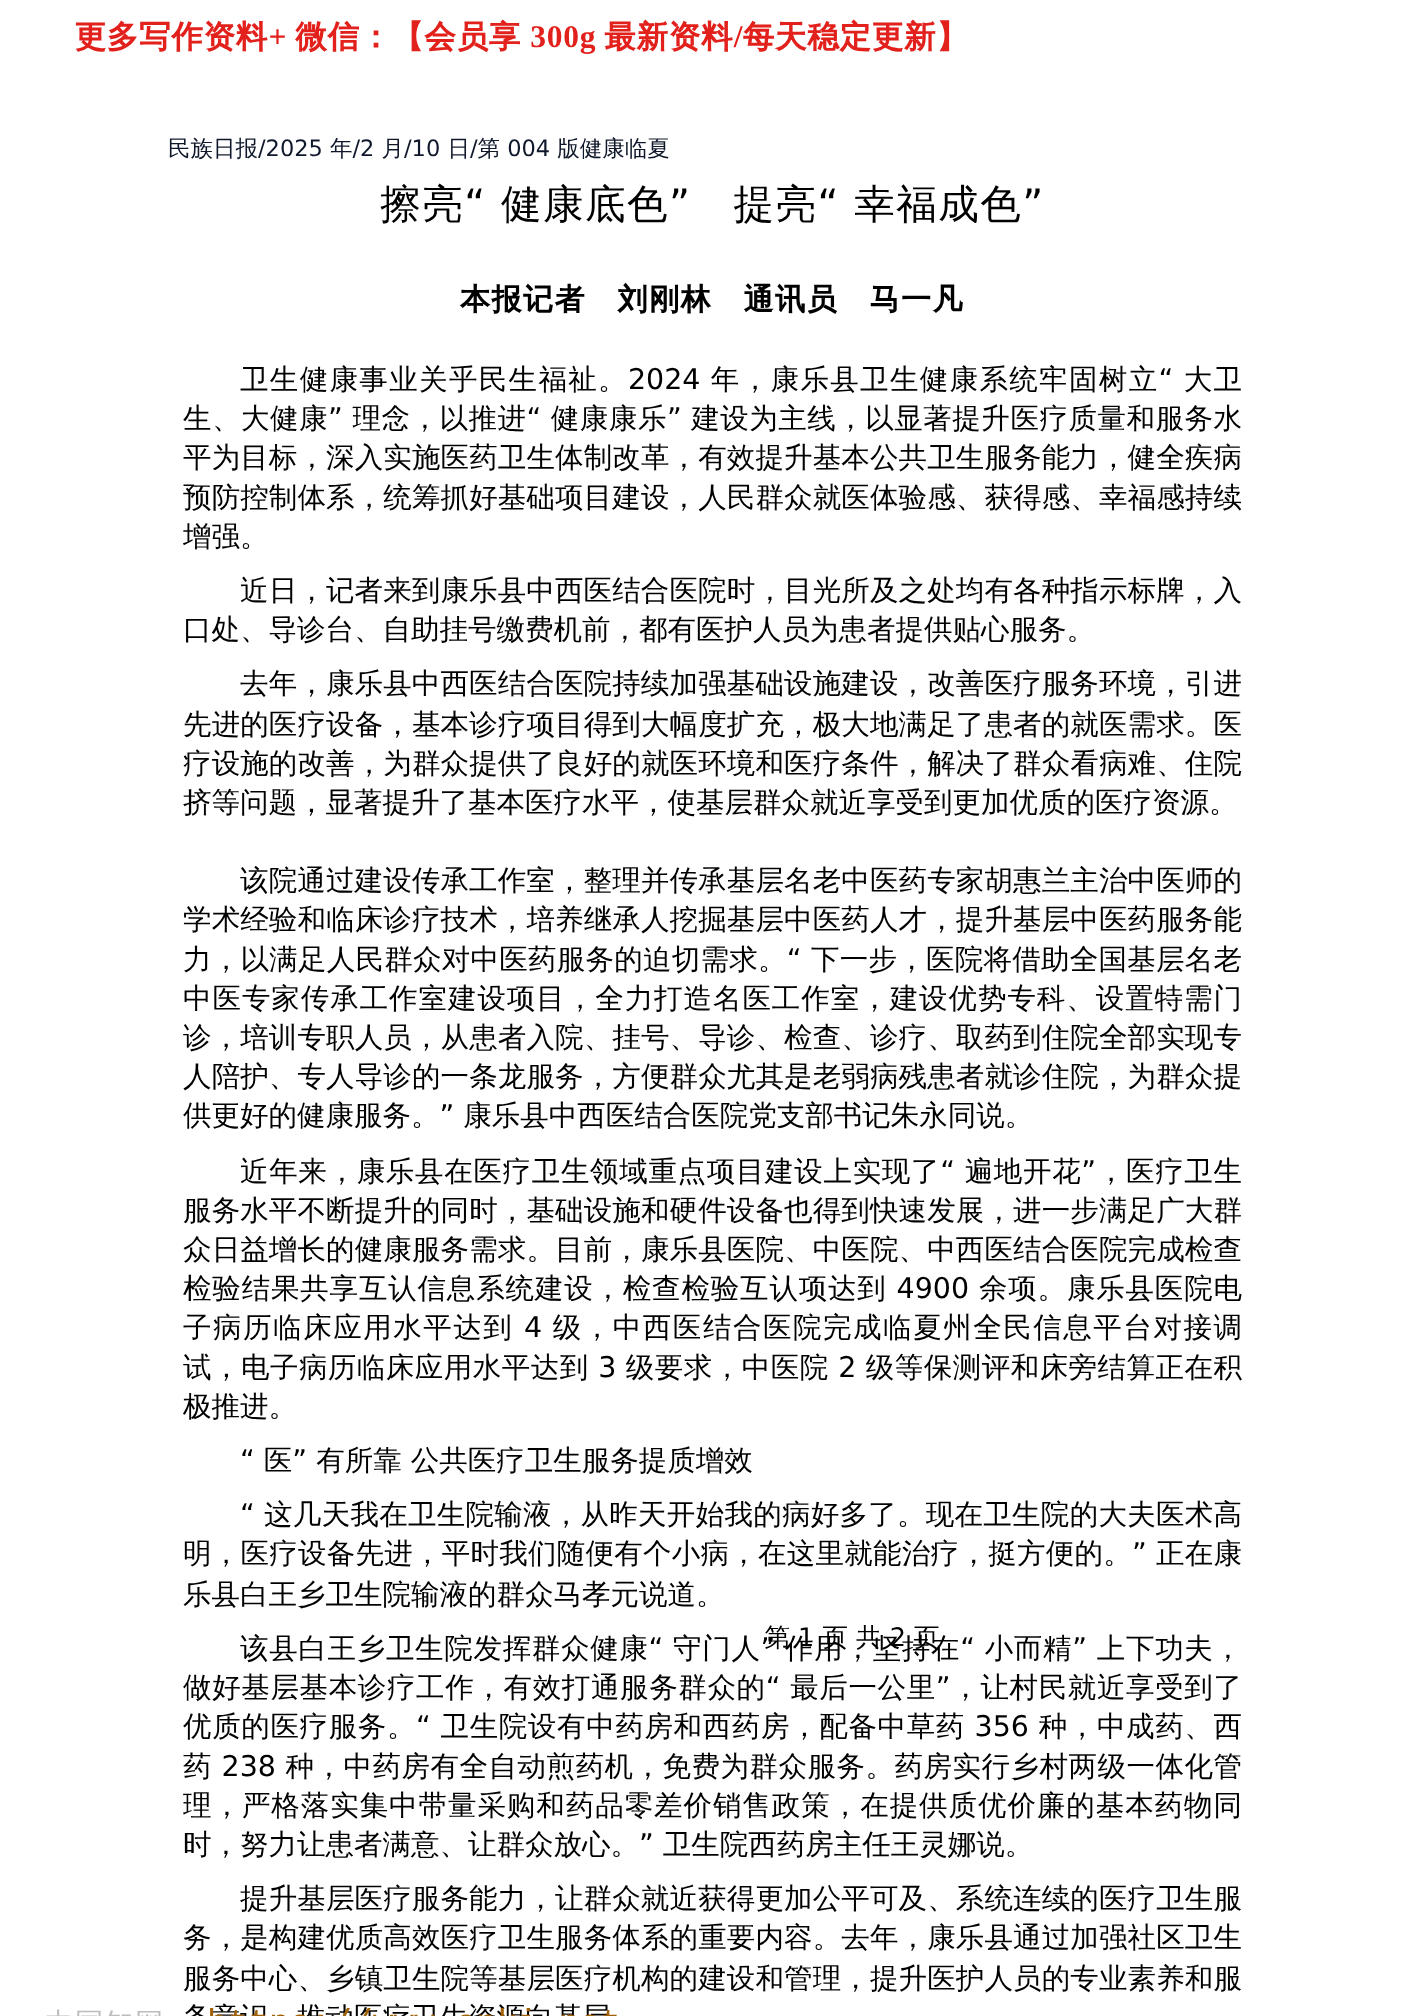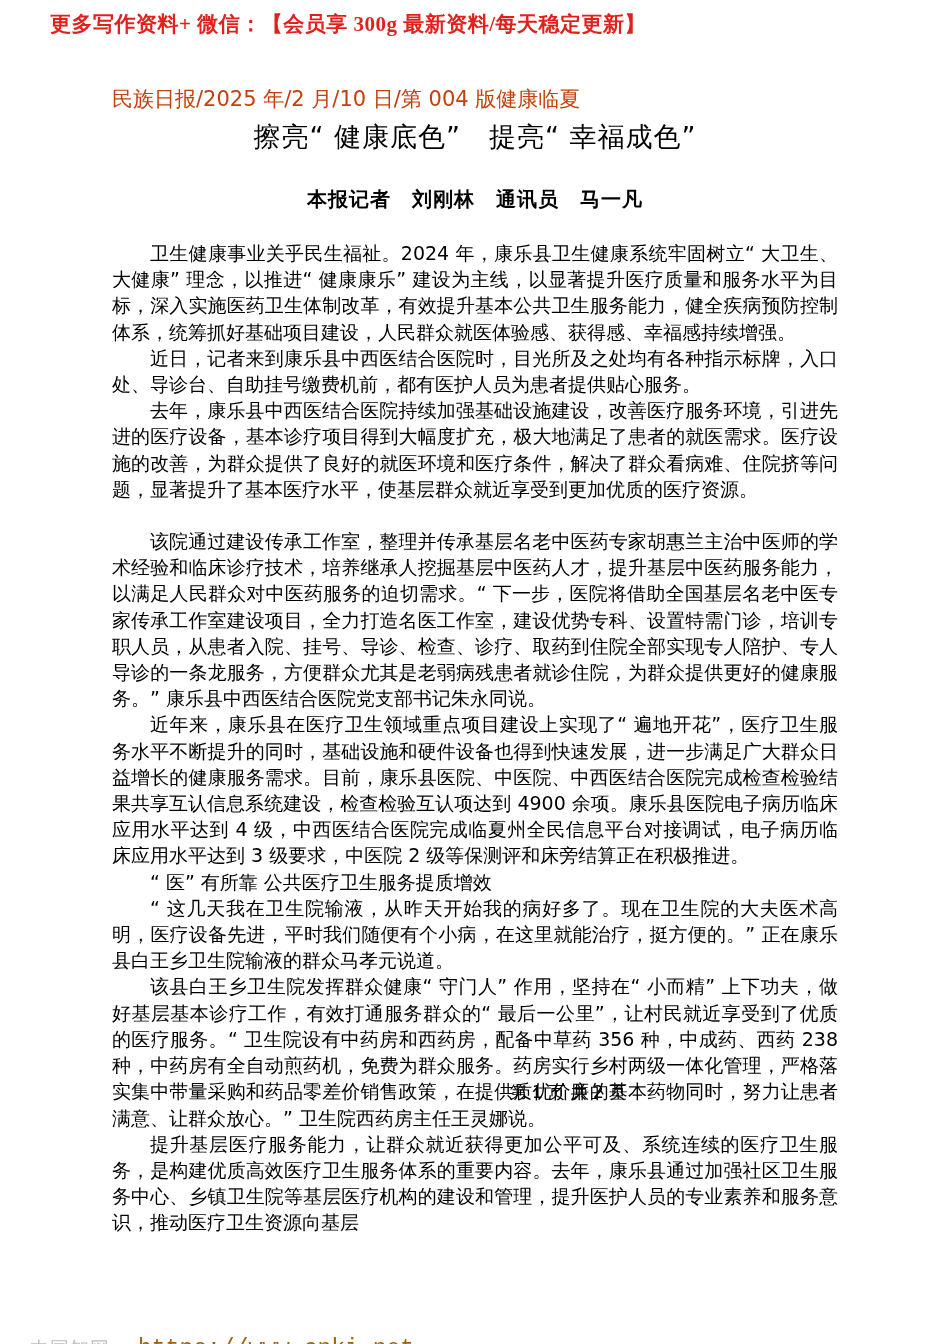--- a/index.html
+++ b/index.html
@@ -35,23 +35,23 @@
 
   
   .doc {
     position: absolute;
     left: 112px;
     top: 88px;
     width: 726px;
   }
 
   .masthead {
-    font-size: 21px;
+    font-size: 15px;
     line-height: 23px;
-    color: #c2410c;
+    color: #0f172a;
     margin-bottom: 6px;
   }
 
   .title-block {
     text-align: center;
     margin-top: 8px;
   }
   .headline {
     font-size: 27px;
     font-weight: normal;
@@ -74,21 +74,21 @@
   }
 
   .body-text {
     margin-top: 26px;
     font-size: 19px;
     line-height: 26.2px;
     text-align: justify;
     text-justify: inter-ideograph;
   }
   .body-text p {
-    margin: 0;
+    margin: 10px;
     text-indent: 2em;
   }
   .body-text p.flush {
     text-indent: 2em;
   }
   .body-text p.spacer-before {
     margin-top: 26px;
   }
 
   

